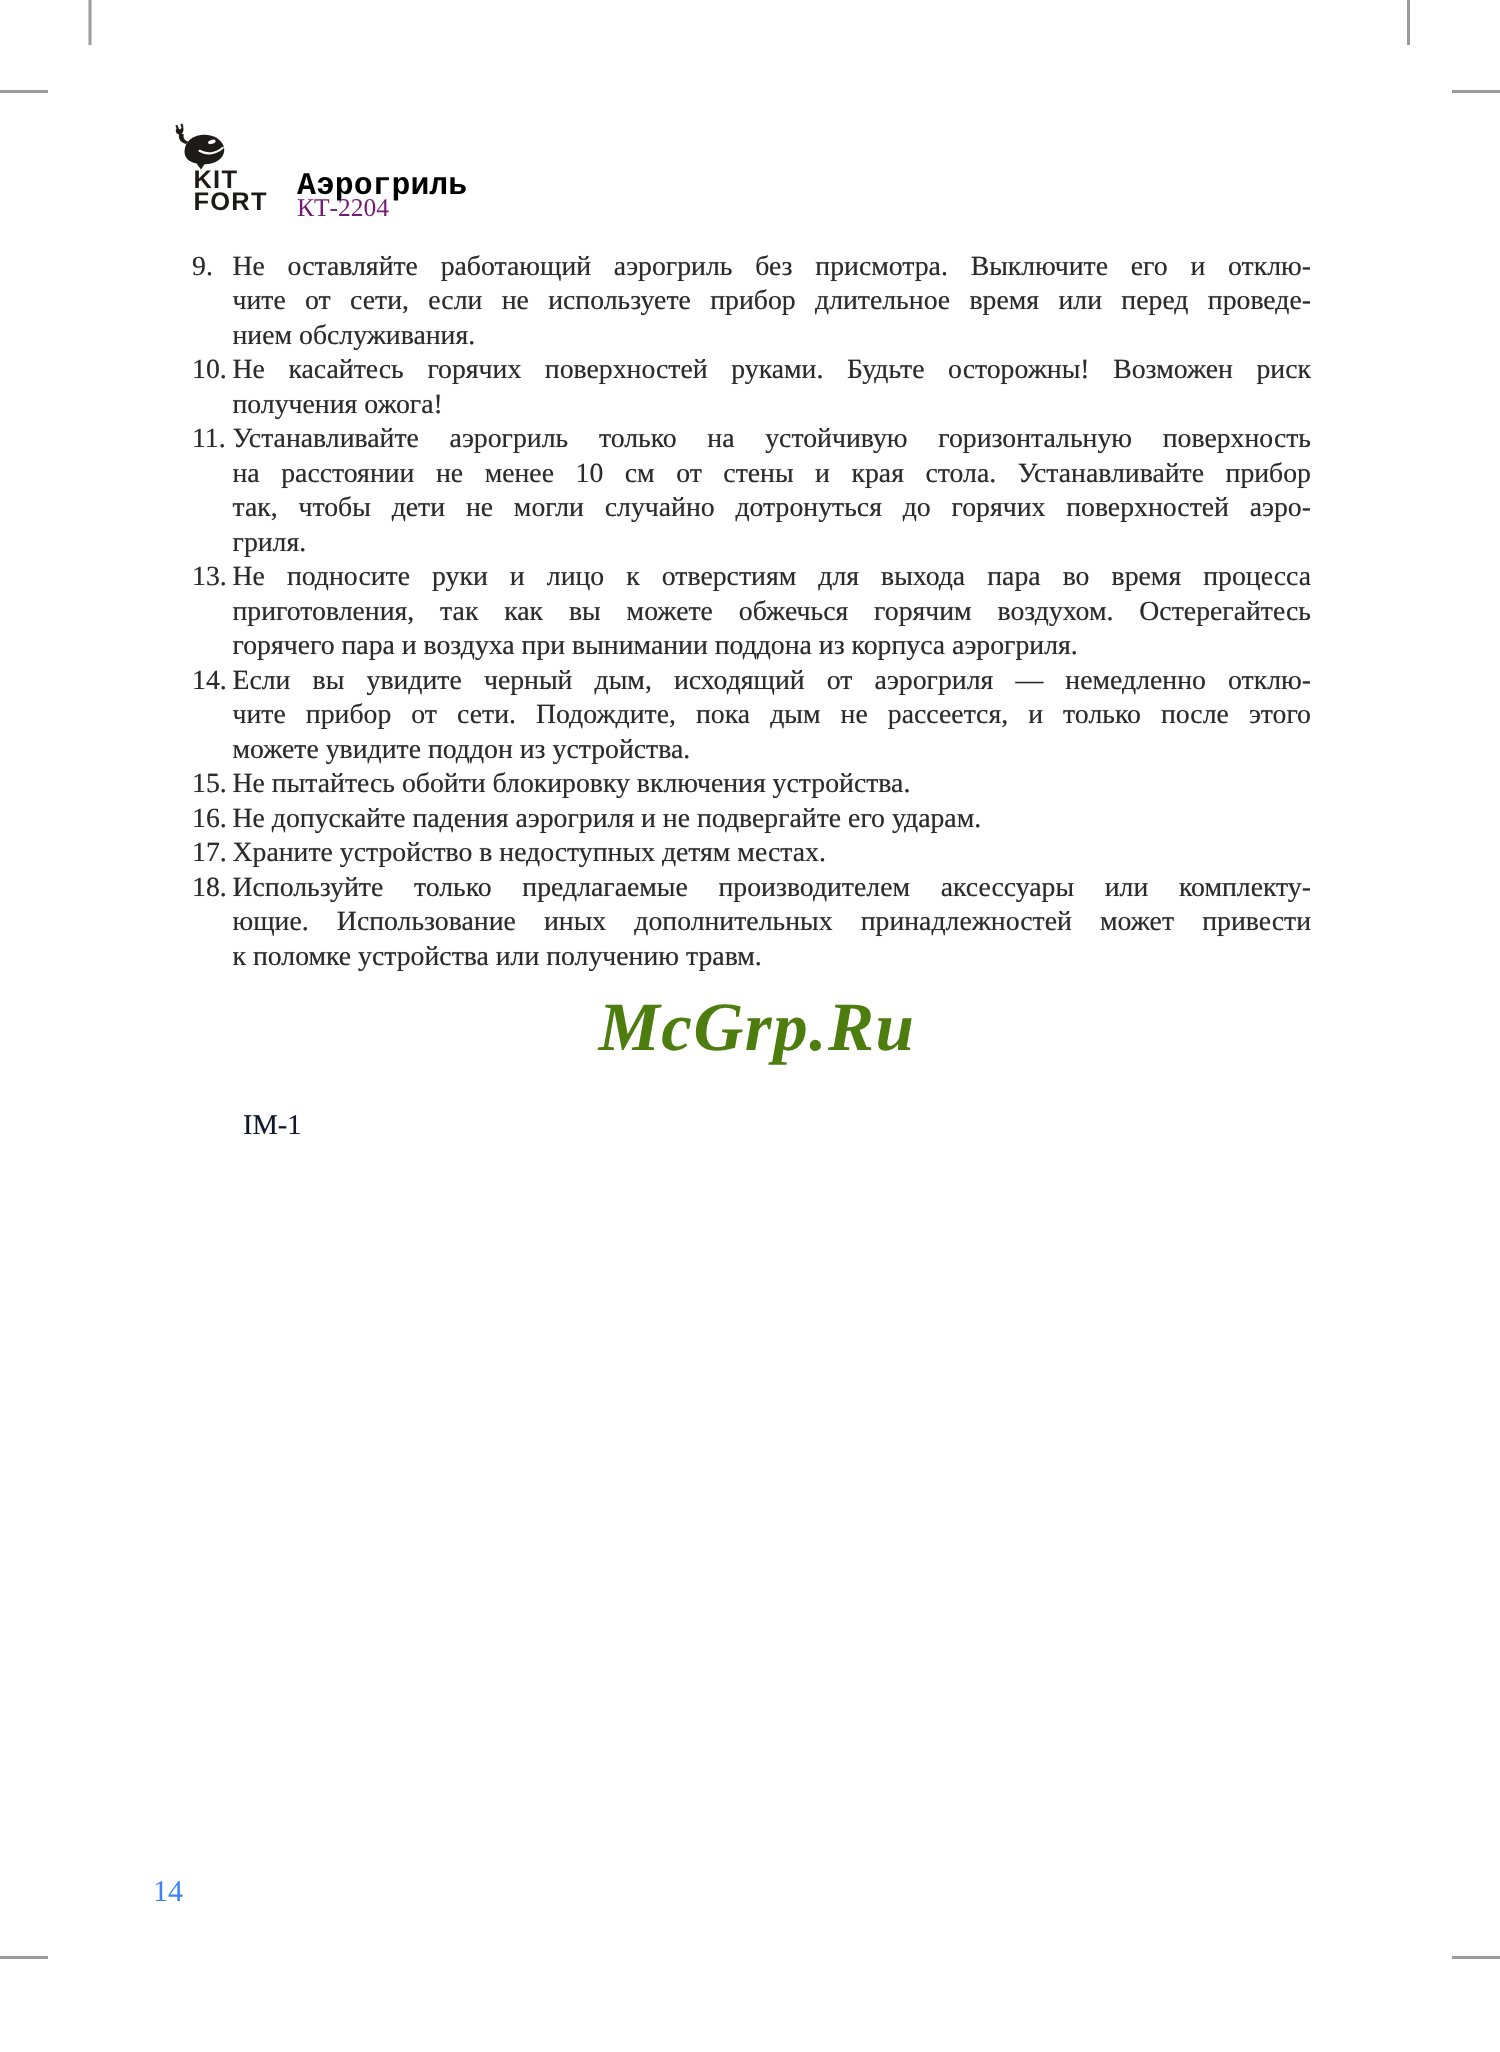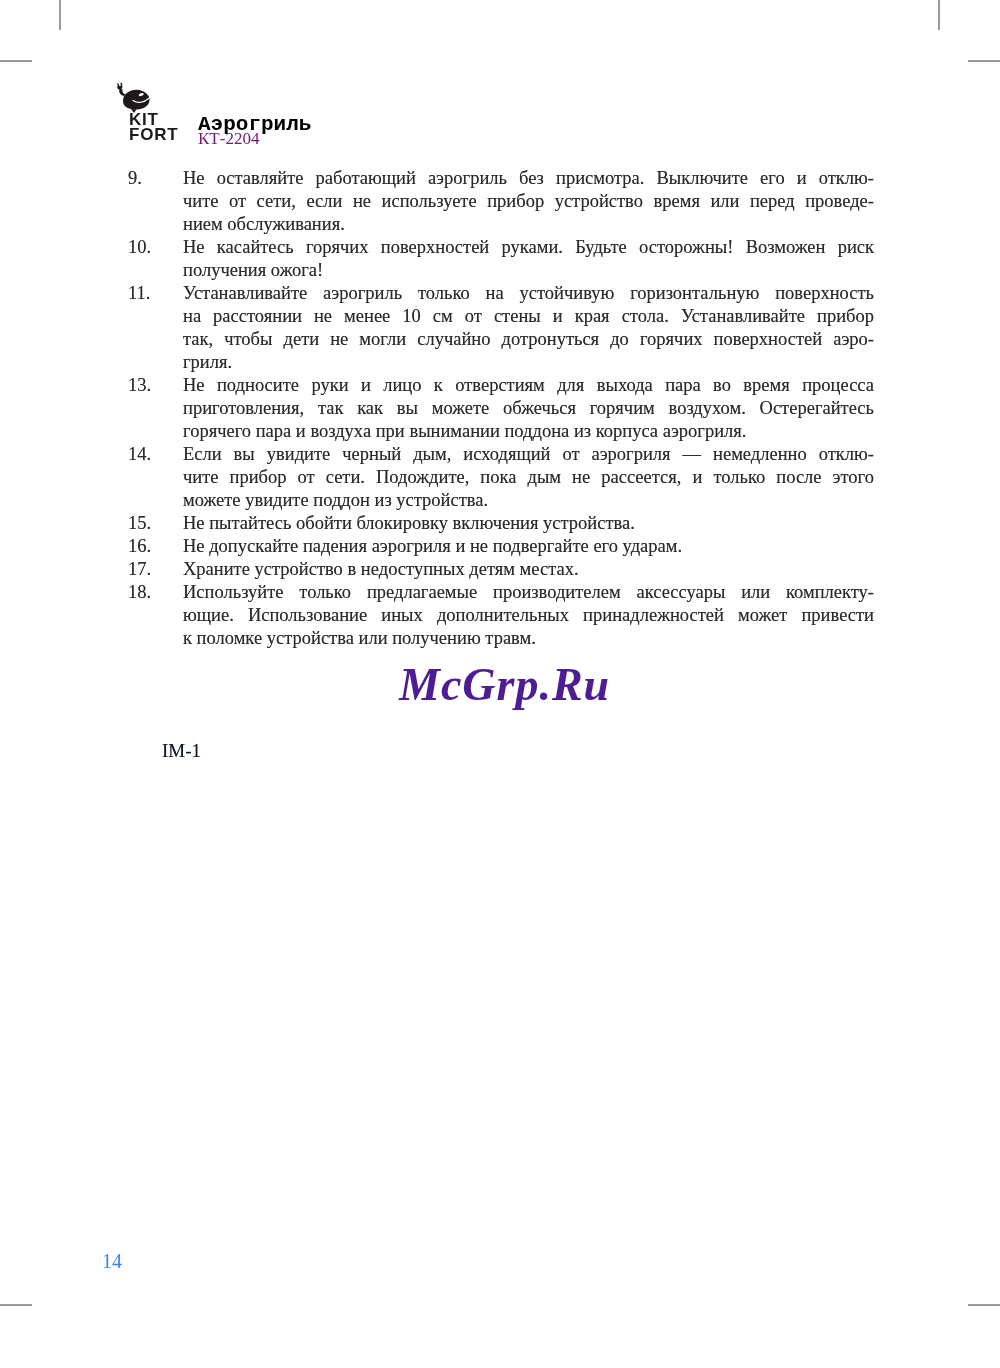--- a/index.html
+++ b/index.html
@@ -28,21 +28,21 @@
   .product-type{position:absolute;left:198px;top:113px;font-weight:700;font-size:21px;color:#000000;font-family:Liberation Mono, monospace;}
   .model{position:absolute;left:198px;top:129px;font-size:17px;color:#701a75;}
   
   .safety-list{
     position:absolute;left:128px;top:167px;width:746px;margin:0;padding:0;list-style:none;
     font-size:18.5px;line-height:23px;color:#2b2b2b;
     text-shadow:0 0 0.5px rgba(43,43,43,0.55);
   }
   .safety-item{position:relative;padding-left:27px;margin:0;}
   .item-num{position:absolute;left:0;top:0;}
-  .jline{text-align:justify;text-align-last:justify;margin-left:28px;}
+  .jline{text-align:justify;text-align-last:justify;}
   .jline.last{text-align-last:left;font-family:Liberation Serif, serif;}
   
   .doc-code{position:absolute;left:162px;top:740px;font-size:19px;color:#0f172a;text-shadow:0 0 0.5px rgba(43,43,43,0.55);}
   .watermark{
     position:absolute;left:399px;top:662px;font-size:46px;line-height:46px;
     font-family:"Liberation Serif",serif;font-style:italic;font-weight:700;
     letter-spacing:1px;white-space:nowrap;z-index:5;
   }
   .page-num{position:absolute;left:102px;top:1250px;font-size:20px;color:#3b82f6;}
 </style>
@@ -82,21 +82,21 @@
     <div>FORT</div>
   </div>
   <div class="product-type">Аэрогриль</div>
   <div class="model">КТ-2204</div>
 
   <ol class="safety-list">
       <li class="safety-item">
         <span class="item-num">9.</span>
         <div class="item-text">
           <div class="jline">Не оставляйте работающий аэрогриль без присмотра. Выключите его и отклю-</div>
-          <div class="jline">чите от сети, если не используете прибор устройство время или перед проведе-</div>
+          <div class="jline">чите от сети, если не используете прибор длительное время или перед проведе-</div>
           <div class="jline last">нием обслуживания.</div>
         </div>
       </li>
       <li class="safety-item">
         <span class="item-num">10.</span>
         <div class="item-text">
           <div class="jline">Не касайтесь горячих поверхностей руками. Будьте осторожны! Возможен риск</div>
           <div class="jline last">получения ожога!</div>
         </div>
       </li>
@@ -146,19 +146,19 @@
       <li class="safety-item">
         <span class="item-num">18.</span>
         <div class="item-text">
           <div class="jline">Используйте только предлагаемые производителем аксессуары или комплекту-</div>
           <div class="jline">ющие. Использование иных дополнительных принадлежностей может привести</div>
           <div class="jline last">к поломке устройства или получению травм.</div>
         </div>
       </li>
     </ol>
 
-  <div class="watermark" style="color: #4c1d95; font-family: Liberation Serif, serif;">McGrp.Ru</div>
+  <div class="watermark" style="color: #4d7c0f; font-family: Liberation Serif, serif;">McGrp.Ru</div>
 
   <div class="doc-code">IM-1</div>
 
   <div class="page-num">14</div>
 
 </div>
 
 </body></html>

